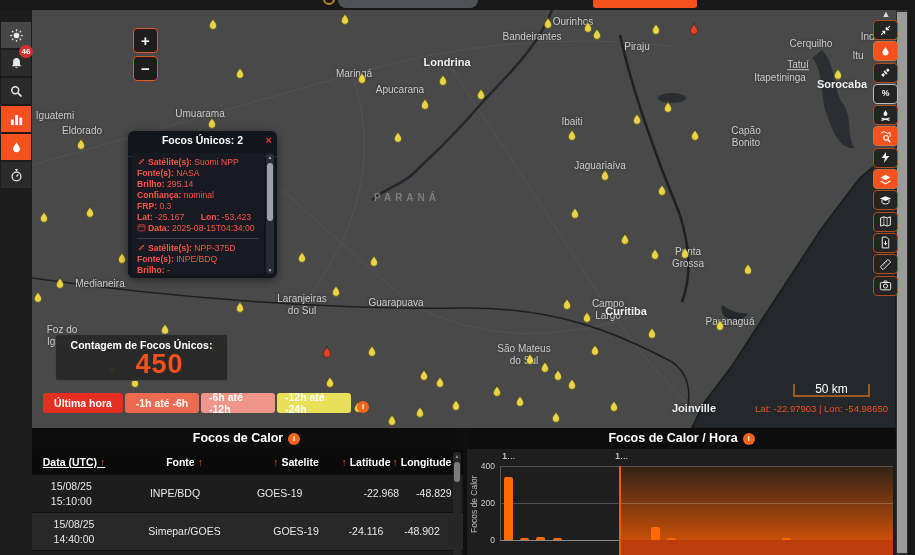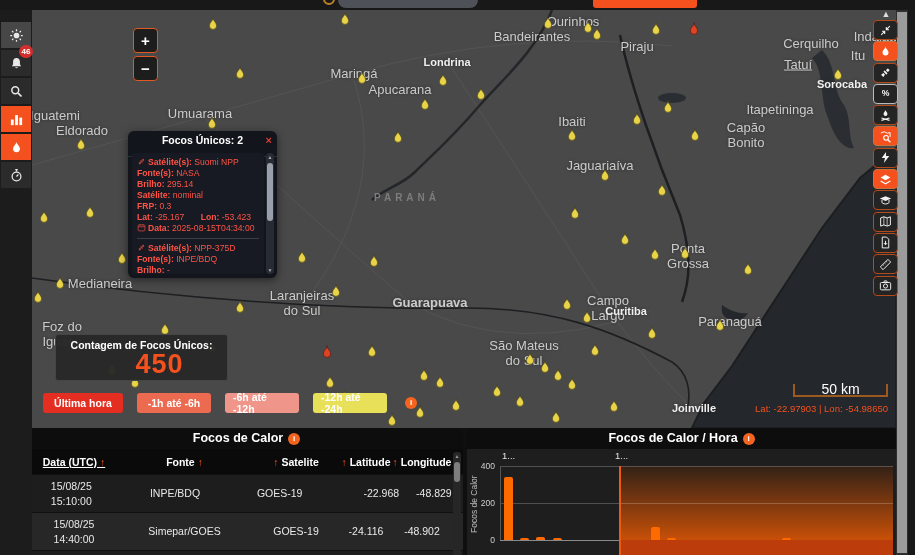--- a/index.html
+++ b/index.html
@@ -19,21 +19,21 @@
         display:flex;align-items:center;justify-content:center;}
   .sbtn svg{width:15px;height:15px;}
   .sbtn.active{background:#f4511e;color:#fff;}
   .sbtn.light{background:#474747;}
   .sbadge{position:absolute;right:-2px;top:-5px;min-width:14px;height:13px;border-radius:8px;background:#d32f2f;
           color:#fff;font-size:8px;font-weight:bold;line-height:13px;text-align:center;padding:0 2px;}
 
   
   .map{position:absolute;left:32px;top:10px;width:864px;height:418px;background:#494949;overflow:hidden;}
   .map svg.bg{position:absolute;left:0;top:0;}
-  .city{position:absolute;transform:translate(-50%,-50%);color:#cbcbcb;font-size:13px;white-space:pre-line;
+  .city{position:absolute;transform:translate(-50%,-50%);color:#cbcbcb;font-size:10px;white-space:pre-line;
         text-align:center;line-height:1.15;text-shadow:0 0 3px #2e2e2e;pointer-events:none;}
   .city.bold{font-weight:bold;color:#efefef;font-size:11px;}
   .city.region{color:#7d7d7d;font-size:10px;letter-spacing:4px;font-weight:bold;text-shadow:none;}
   .fmarker{position:absolute;width:11px;height:14px;transform:translate(-50%,-100%);}
 
   .zoomctl{position:absolute;left:101px;top:18px;z-index:5;}
   .zbtn{width:25px;height:25px;margin-bottom:3px;background:#1d1d1d;border:1px solid #e25822;border-radius:4px;
         color:#fff;font-size:15px;font-weight:bold;display:flex;align-items:center;justify-content:center;}
 
   
@@ -54,29 +54,29 @@
   .popup-scroll .thumb{position:absolute;left:1px;right:1px;top:10px;height:58px;background:#99a0ac;border-radius:3px;}
   .popup-scroll .ar{position:absolute;left:0;width:8px;color:#aab;font-size:5px;text-align:center;}
 
   
   .counter{position:absolute;left:23px;top:324px;width:173px;height:47px;background:rgba(40,40,40,.96);
            border:1px solid #454545;border-radius:3px;text-align:center;z-index:5;}
   .counter .lbl{color:#fff;font-size:10.5px;font-weight:bold;margin-top:4px;}
   .counter .val{color:#f4511e;font-size:27px;font-weight:bold;line-height:26px;letter-spacing:1px;margin-left:36px;}
 
   
-  .legend{position:absolute;left:11px;top:383px;display:flex;align-items:center;gap:14px;z-index:5;}
+  .legend{position:absolute;left:11px;top:383px;display:flex;align-items:flex-end;gap:2px;z-index:5;}
   .lgbtn{height:20px;border-radius:3px;color:#fff;font-size:10.5px;font-weight:bold;display:flex;
          align-items:center;justify-content:center;padding:0 8px;}
   .info-dot{width:12px;height:12px;border-radius:50%;background:#f4641e;color:#fff;font-size:8px;font-weight:bold;
             text-align:center;line-height:12px;display:inline-block;}
   .legend .info-dot{margin-left:4px;}
 
-  .scalebar{position:absolute;left:761px;top:374px;width:95px;height:13px;border-left:2px solid #9c5a20;
-            border-right:2px solid #9c5a20;border-bottom:2px solid #9c5a20;color:#fff;font-size:14px;
+  .scalebar{position:absolute;left:761px;top:374px;width:77px;height:13px;border-left:2px solid #9c5a20;
+            border-right:2px solid #9c5a20;border-bottom:2px solid #9c5a20;color:#fff;font-size:12px;
             text-align:center;line-height:11px;z-index:5;}
   .coords{position:absolute;right:8px;top:393px;color:#f4511e;font-size:9.5px;z-index:5;}
 
   
   .vscroll{position:absolute;left:896px;top:10px;width:12px;height:545px;background:#2e2e2e;z-index:20;}
   .vscroll .thumb{position:absolute;left:1px;right:1px;top:2px;bottom:2px;background:#9b9b9b;}
   .edgecol{position:absolute;left:908px;top:10px;width:7px;height:545px;background:#181818;z-index:21;}
   .rtool{position:absolute;left:873px;top:18px;width:26px;z-index:25;}
   .rtool .up{color:#ddd;font-size:9px;text-align:center;margin:-9px 0 1px 0;}
   .tbtn{width:25px;height:20px;margin-bottom:1.3px;background:#242424;border:1px solid #b34a1a;border-radius:4px;
@@ -207,32 +207,32 @@
         <div class="city" style="left: 322px; top: 64px;">Maringá</div>
         <div class="city" style="left: 368px; top: 80px;">Apucarana</div>
         <div class="city bold" style="left: 415px; top: 52px;">Londrina</div>
         <div class="city" style="left: 500px; top: 27px;">Bandeirantes</div>
         <div class="city" style="left: 541px; top: 12px;">Ourinhos</div>
         <div class="city" style="left: 605px; top: 37px;">Piraju</div>
         <div class="city" style="left: 540px; top: 112px;">Ibaiti</div>
         <div class="city" style="left: 568px; top: 156px;">Jaguariaíva</div>
         <div class="city" style="left: 714px; top: 126px;">Capão
 Bonito</div>
-        <div class="city" style="left: 748px; top: 100px;">Itapetininga</div>
+        <div class="city" style="left: 748px; top: 68px;">Itapetininga</div>
         <div class="city" style="left: 766px; top: 55px; text-decoration: underline;">Tatuí</div>
         <div class="city" style="left: 779px; top: 34px;">Cerquilho</div>
         <div class="city" style="left: 826px; top: 46px;">Itu</div>
         <div class="city" style="left: 852px; top: 27px;">Indaiatuba</div>
         <div class="city bold" style="left: 810px; top: 74px;">Sorocaba</div>
         <div class="city" style="left: 68px; top: 274px;">Medianeira</div>
         <div class="city" style="left: 30px; top: 325px;">Foz do
 Iguaçu</div>
         <div class="city" style="left: 270px; top: 294px;">Laranjeiras
 do Sul</div>
-        <div class="city" style="left: 398px; top: 293px; font-weight: bold;">Guarapuava</div>
+        <div class="city" style="left: 364px; top: 293px;">Guarapuava</div>
         <div class="city" style="left: 656px; top: 247px;">Ponta
 Grossa</div>
         <div class="city" style="left: 492px; top: 344px;">São Mateus
 do Sul</div>
         <div class="city" style="left: 576px; top: 299px;">Campo
 Largo</div>
         <div class="city bold" style="left: 594px; top: 301px;">Curitiba</div>
         <div class="city" style="left: 698px; top: 312px;">Paranaguá</div>
         <div class="city bold" style="left: 662px; top: 398px;">Joinville</div>
         <div class="city region" style="left: 375px; top: 188px;">PARANÁ</div>
@@ -449,21 +449,21 @@
           <div class="pline"><span class="icn"><svg viewBox="0 0 24 24">
                 <g fill="currentColor" transform="rotate(45 12 12)">
                   <rect x="9.5" y="3.5" width="5" height="5" rx="1"></rect>
                   <rect x="9.5" y="15.5" width="5" height="5" rx="1"></rect>
                   <rect x="8.2" y="10.3" width="7.6" height="3.4" rx="1"></rect>
                 </g>
                 <path d="M5 16a6.5 6.5 0 0 0 3.5 3.5" stroke="currentColor" fill="none" stroke-width="1.6"></path>
               </svg></span><b>Satélite(s):</b> Suomi NPP</div>
           <div class="pline"><b>Fonte(s):</b> NASA</div>
           <div class="pline"><b>Brilho:</b> 295.14</div>
-          <div class="pline"><b>Satélite:</b> nominal</div>
+          <div class="pline"><b>Confiança:</b> nominal</div>
           <div class="pline"><b>FRP:</b> 0.3</div>
           <div class="pline pair">
             <span><b>Lat:</b> -25.167</span>
             <span><b>Lon:</b> -53.423</span>
           </div>
           <div class="pline"><span class="icn"><svg viewBox="0 0 24 24" fill="none" stroke="currentColor" stroke-width="2.2">
                 <rect x="3" y="5" width="18" height="16" rx="2"></rect>
                 <path d="M3 10h18M8 3v4M16 3v4"></path>
               </svg></span><b>Data:</b> 2025-08-15T04:34:00</div>
           <div class="pdivider"></div>

